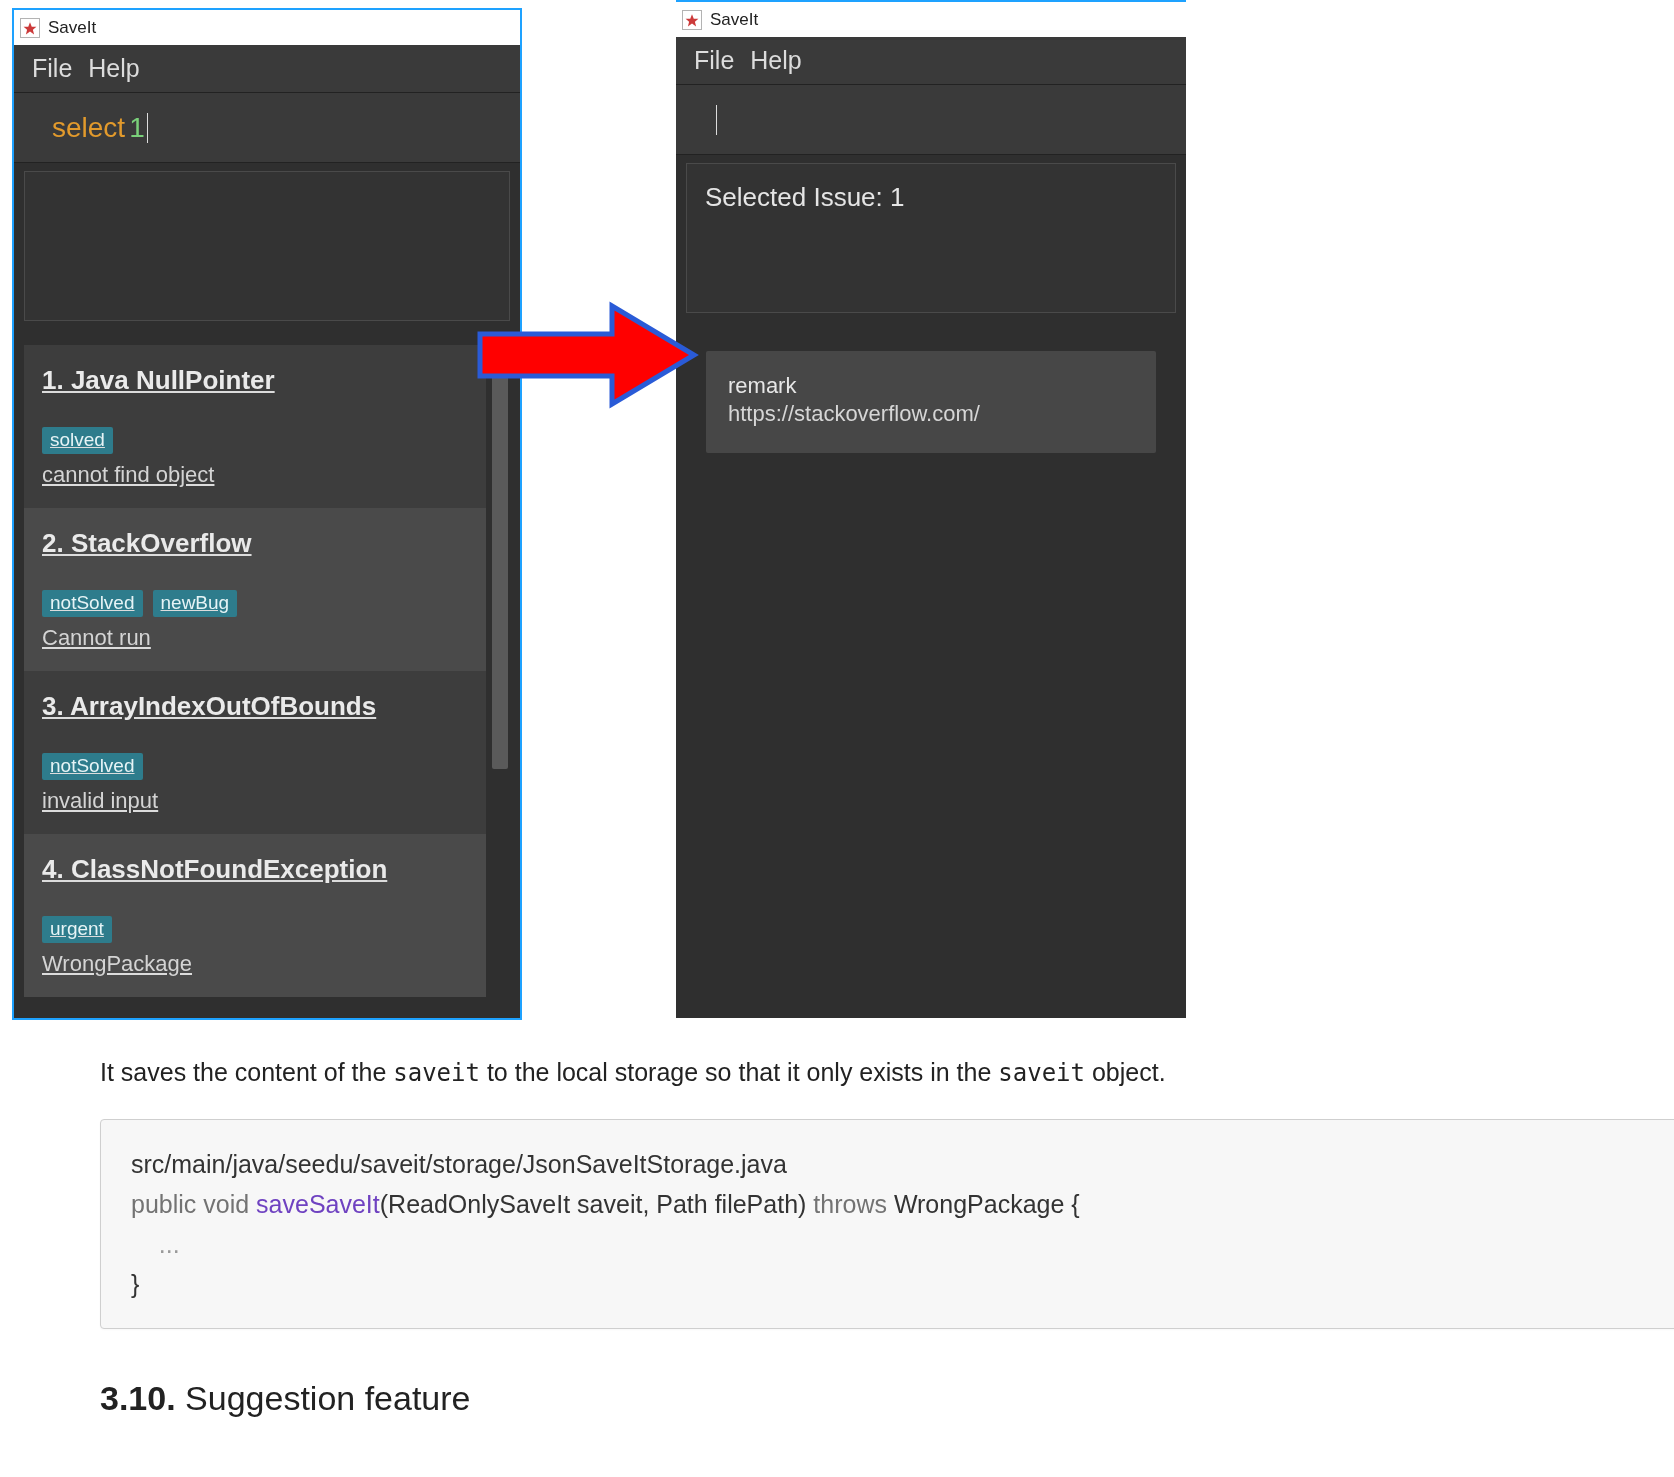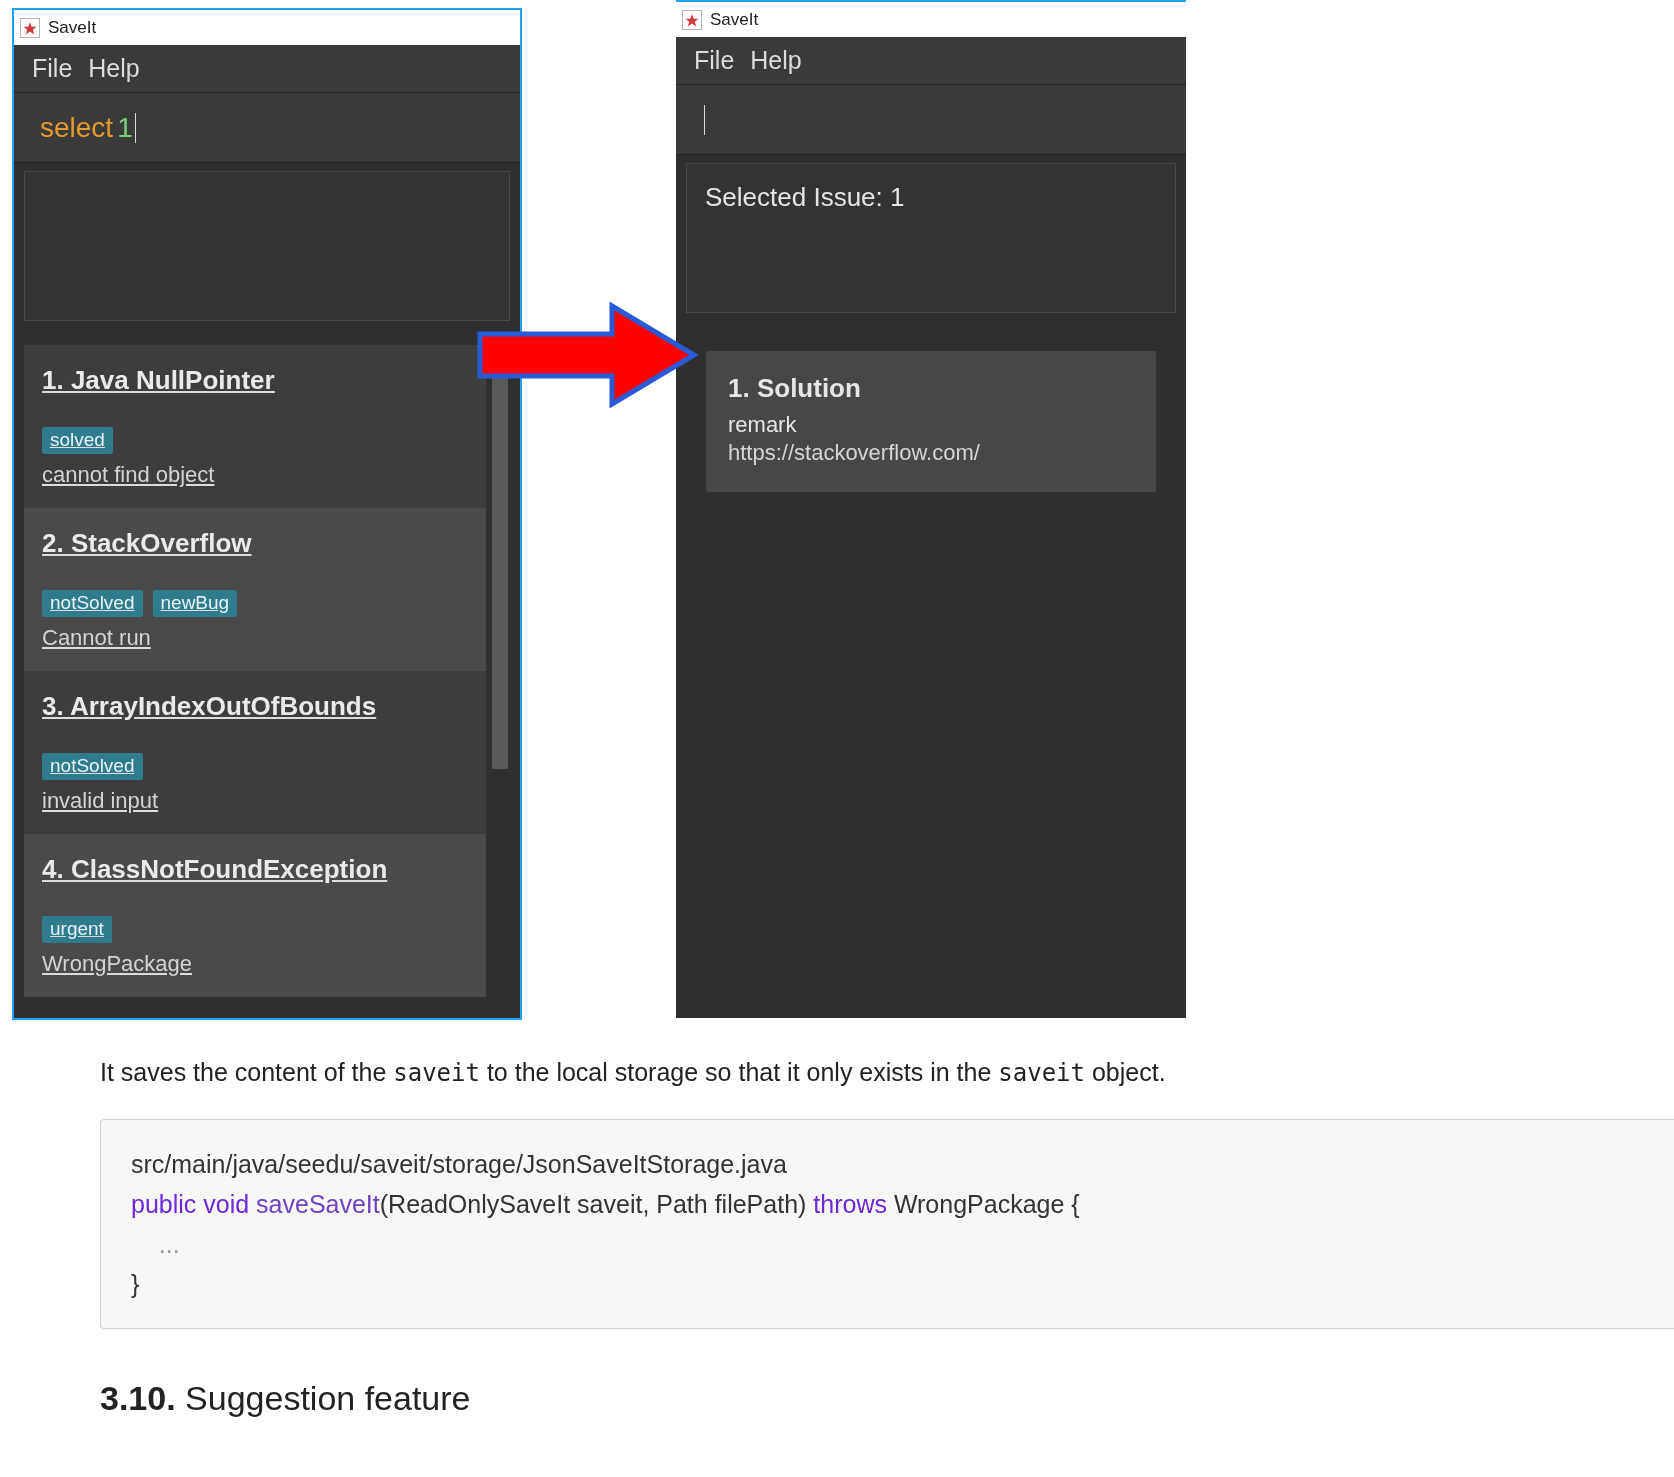--- a/index.html
+++ b/index.html
@@ -55,21 +55,21 @@
     font-weight: 300;
     color: #dcdcdc;
     cursor: pointer;
   }
 
   .command-bar {
     min-height: 70px;
     background: #3a3a3a;
     display: flex;
     align-items: center;
-    padding: 14px 26px;
+    padding: 14px 38px;
     border-bottom: 1px solid #222;
   }
   .command-bar .kw   { color: #e29a2c; font-size: 28px; font-weight: 400; }
   .command-bar .arg  { color: #7ad07a; font-size: 28px; font-weight: 400; margin-left: 4px; }
   .command-bar .caret {
     display: inline-block;
     width: 1px; height: 30px;
     background: #dcdcdc;
     margin-left: 2px;
     vertical-align: middle;
@@ -180,21 +180,21 @@
   .doc code, .code { font-family: ui-monospace, Menlo, Consolas, monospace; font-size: 24px; }
   .codebox {
     border: 1px solid #cfcfcf;
     background: #f7f7f7;
     padding: 24px 30px;
     border-radius: 4px;
     box-shadow: 0 1px 2px rgba(0,0,0,0.03);
   }
   .codebox .ln { display: block; white-space: pre; font-size: 25px; line-height: 1.6; color: #333; }
   .codebox .path { color: #333; }
-  .codebox .cyan { color: #6d28d9; }
+  .codebox .cyan { color: #737373; }
   .codebox .purple { color: #6f42c1; }
   .codebox .gray { color: #999; }
 
   .doc h2.section {
     font-size: 34px;
     font-weight: 700;
     margin: 50px 0 4px;
     color: #222;
   }
   .doc h2.section .light { font-weight: 400; }
@@ -271,21 +271,20 @@
   <div class="menubar">
     <span class="menu-item">File</span>
     <span class="menu-item">Help</span>
   </div>
   <div class="command-bar">
     <span class="caret"></span>
   </div>
   <div class="status-box">Selected Issue: 1</div>
   <div class="list-area">
     <div class="solution-card">
-      <div class="sol-title">1. Solution</div>
       <div class="sol-remark">remark</div>
       <div class="sol-link">https://stackoverflow.com/</div>
     </div>
   </div>
 </div>
 
 <svg class="arrow" viewBox="0 0 230 110">
   <polygon points="8,34 140,34 140,6 222,55 140,104 140,76 8,76" fill="#ff0000" stroke="#2a5bd7" stroke-width="5" stroke-linejoin="miter"></polygon>
 </svg>
 

